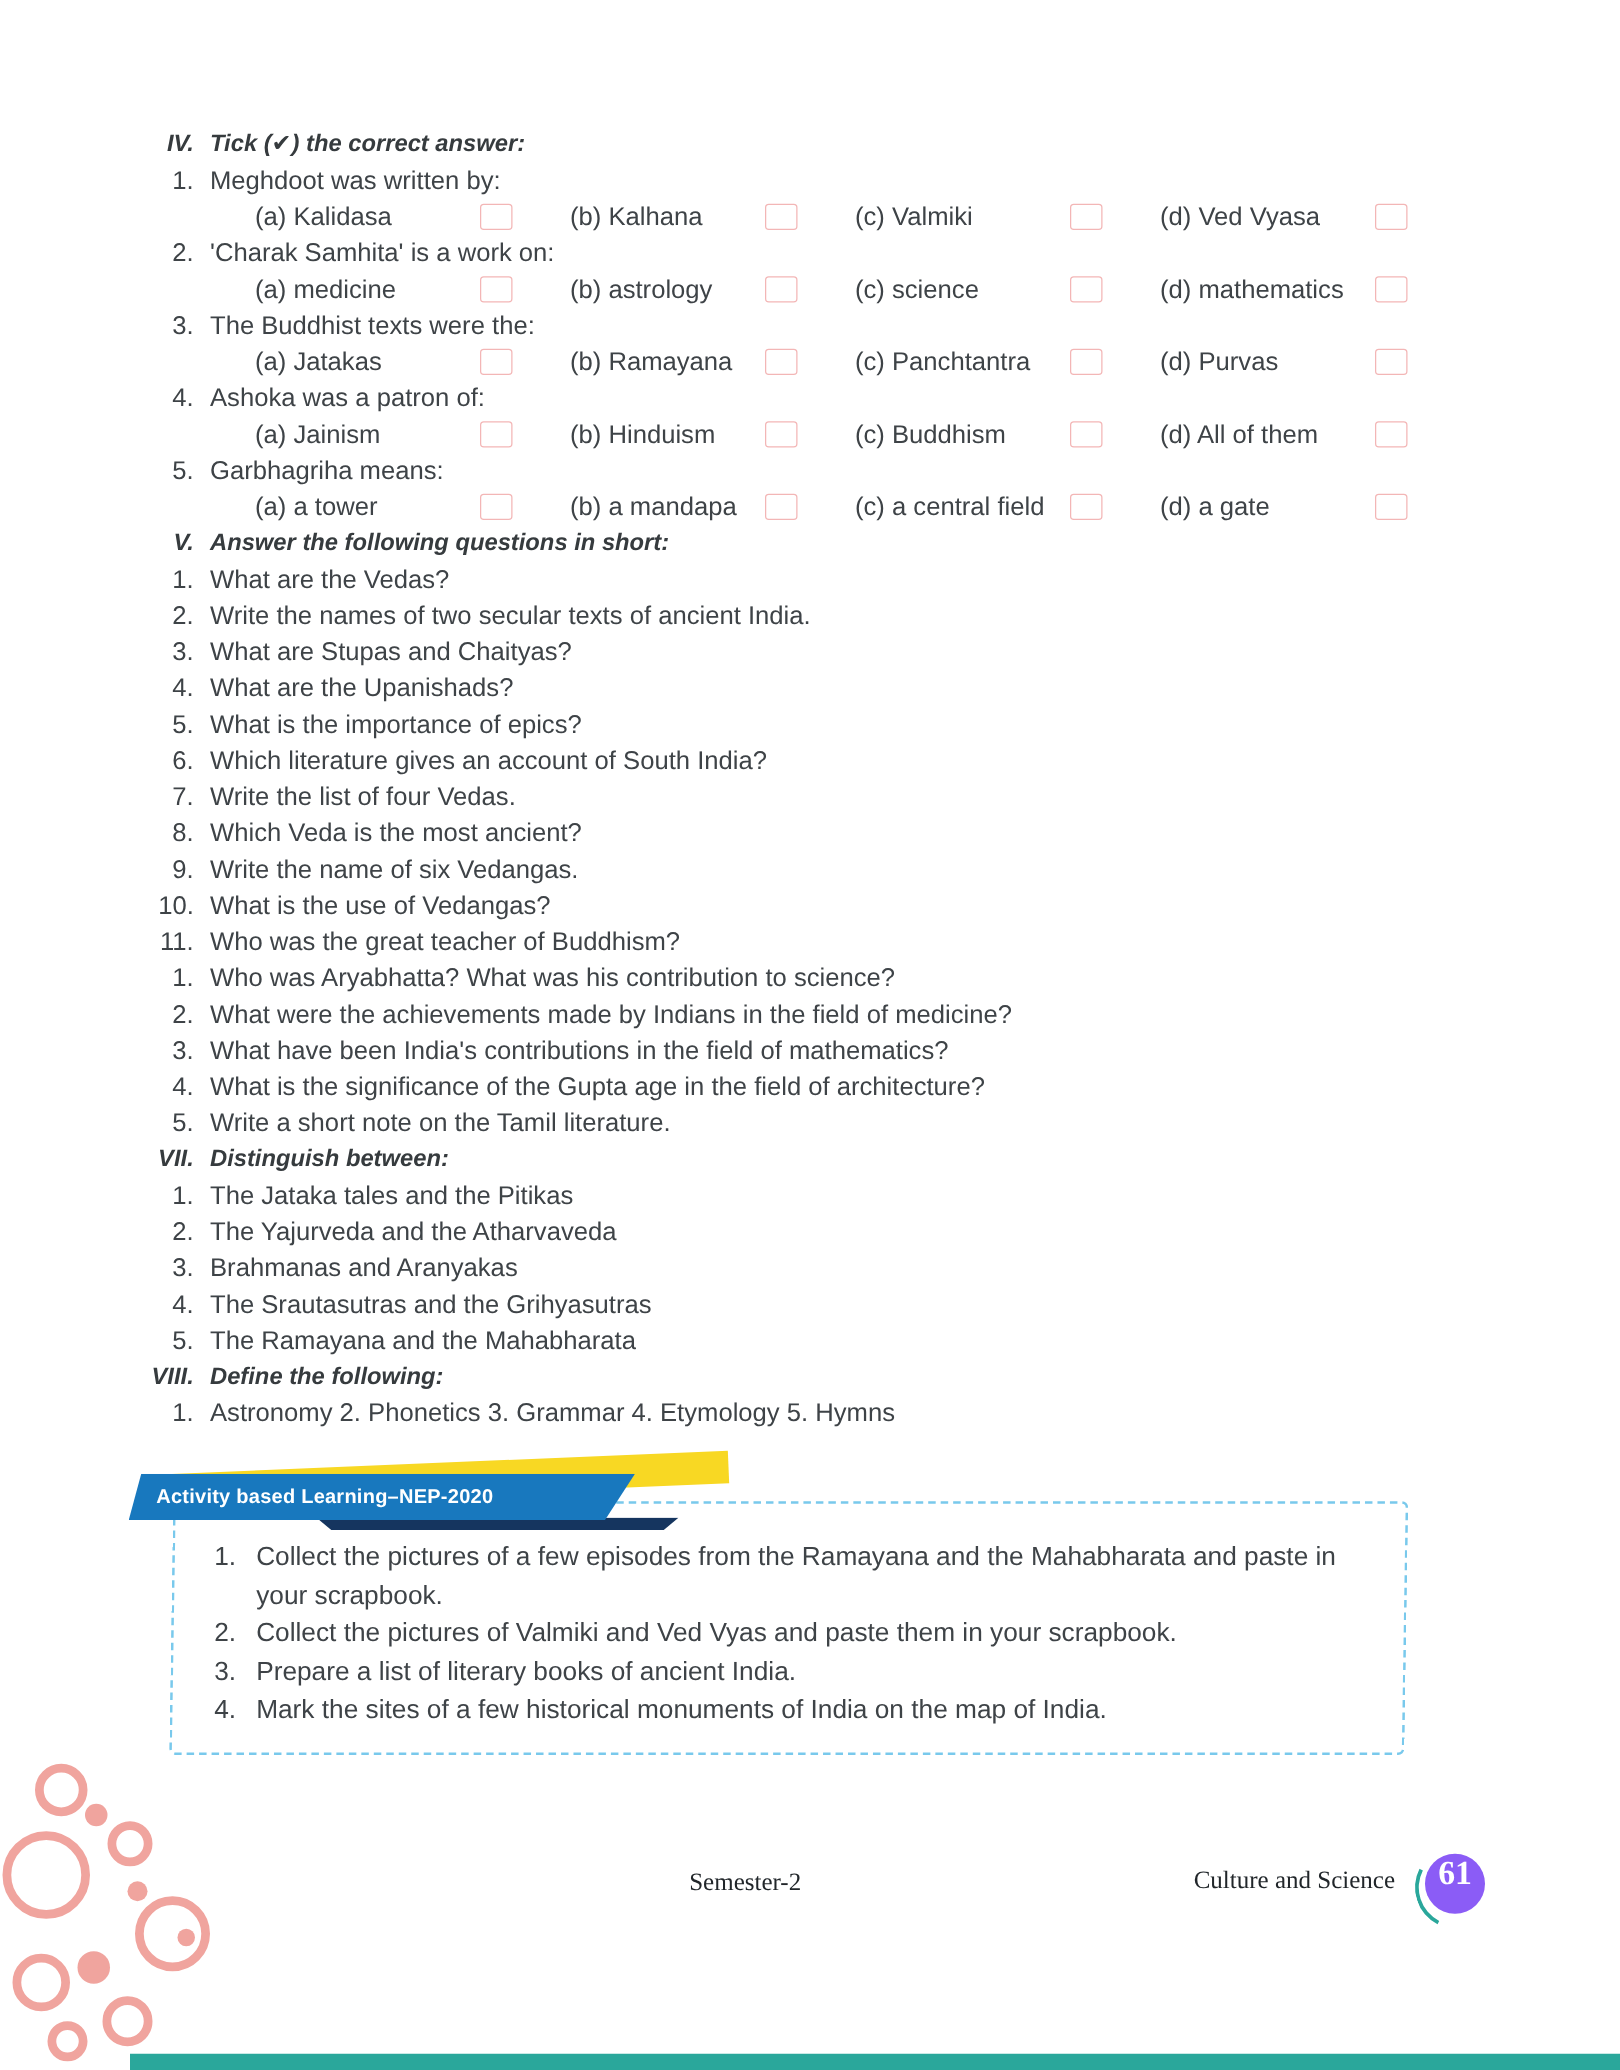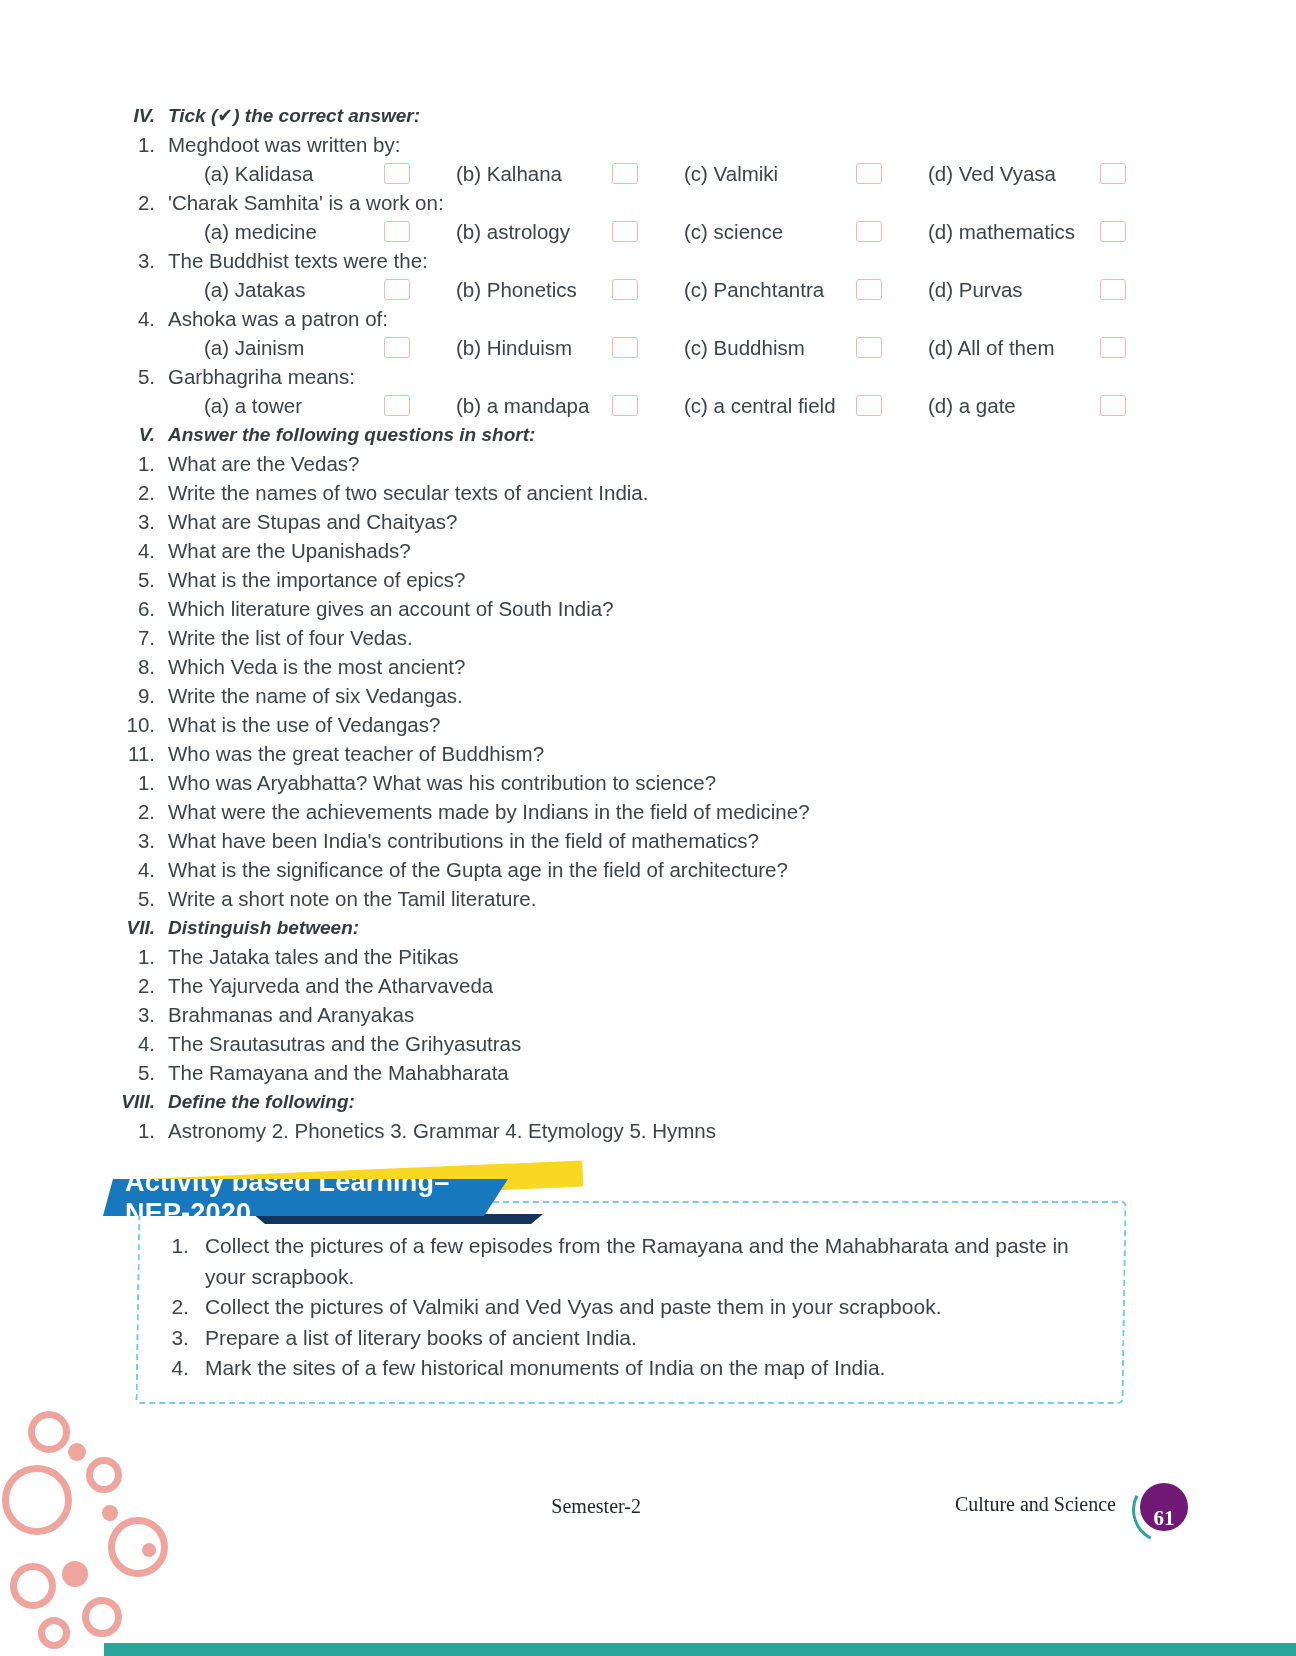--- a/index.html
+++ b/index.html
@@ -18,37 +18,37 @@
   .checkbox { flex:none; width:26px; height:21px; border:1.6px solid #f3b6b6; border-radius:3px; background:#fff; }
 
   
   .activity { margin-top:34px; position:relative; }
   .banner-wrap { position:relative; height:38px; width:520px; margin-left:-4px; z-index:3; }
   .banner-yellow { position:absolute; top:-9px; left:30px; width:450px; height:26px; background:#f8d823; transform:rotate(-2.4deg); }
   .banner-dark { position:absolute; top:35px; left:150px; width:290px; height:10px; background:#15355f; clip-path:polygon(0 0,100% 0,calc(100% - 12px) 100%,12px 100%); }
   .banner-blue { position:absolute; top:0; left:0; width:405px; height:37px; background:#1878be;
     clip-path:polygon(10px 0,100% 0,calc(100% - 24px) 100%,0 100%);
     display:flex; align-items:center; padding-left:22px; }
-  .banner-blue span { color:#ffffff; font-weight:700; font-size:27px; letter-spacing:0.2px; }
+  .banner-blue span { color:#ffffff; font-weight:700; font-size:16px; letter-spacing:0.2px; }
   .activity-box { position:relative; margin-top:-16px; margin-left:30px; width:988px;
     border:2.5px dashed #79c9ec; border-radius:5px; padding:28px 24px 18px 10px; z-index:1;
     transform:skewX(-0.9deg); background:#ffffff; }
   .activity-inner { transform:skewX(0.9deg); }
   .arow { display:flex; align-items:baseline; font-size:21px; line-height:30.5px; }
   .arow .num { flex:none; width:40px; text-align:right; margin-right:16px; }
   .arow .text { flex:1; }
 
   
   .footer { position:absolute; left:0; top:1483px; width:100%; height:60px;
     font-family:"Liberation Serif","DejaVu Serif",serif; font-size:20px; color:#21262a; }
   .footer-center { position:absolute; left:46%; transform:translateX(-50%); top:12px; }
   .footer-right { position:absolute; right:180px; top:10px; }
   .page-badge { position:absolute; right:108px; top:0; width:48px; height:48px; border-radius:50%;
-    background:#701a75; color:#ffffff; display:flex; align-items:flex-end; justify-content:center;
-    font-weight:700; font-size:21px; }
+    background:#8b5cf6; color:#ffffff; display:flex; align-items:flex-start; justify-content:center;
+    font-weight:700; font-size:27px; }
   .page-badge::before { content:""; position:absolute; left:-8px; top:-6px; width:60px; height:60px;
     border-radius:50%; border:3px solid transparent; border-left-color:#2aa79b; transform:rotate(-18deg); }
 
   
   .bottom-bar { position:absolute; left:104px; right:0; bottom:0; height:13px; background:#2aa79b; z-index:1; }
   .bubbles { position:absolute; left:0; bottom:0; width:240px; height:245px; z-index:2; }
   .bubble { position:absolute; border-radius:50%; }
   .bubble.o { border:7px solid #f0a49e; background:#ffffff; }
   .bubble.f { background:#f0a49e; }
   .b1 { left:28px; top:0;    width:42px; height:42px; }
@@ -123,21 +123,21 @@
     <div class="row">
       <span class="num">3.</span>
       <span class="text">The Buddhist texts were the:</span>
     </div>
     <div class="opts">
       <div class="opt-cell">
         <span class="opt-label">(a) Jatakas</span>
         <span class="checkbox"></span>
       </div>
       <div class="opt-cell">
-        <span class="opt-label">(b) Phonetics</span>
+        <span class="opt-label">(b) Ramayana</span>
         <span class="checkbox"></span>
       </div>
       <div class="opt-cell">
         <span class="opt-label">(c) Panchtantra</span>
         <span class="checkbox"></span>
       </div>
       <div class="opt-cell">
         <span class="opt-label">(d) Purvas</span>
         <span class="checkbox"></span>
       </div>

